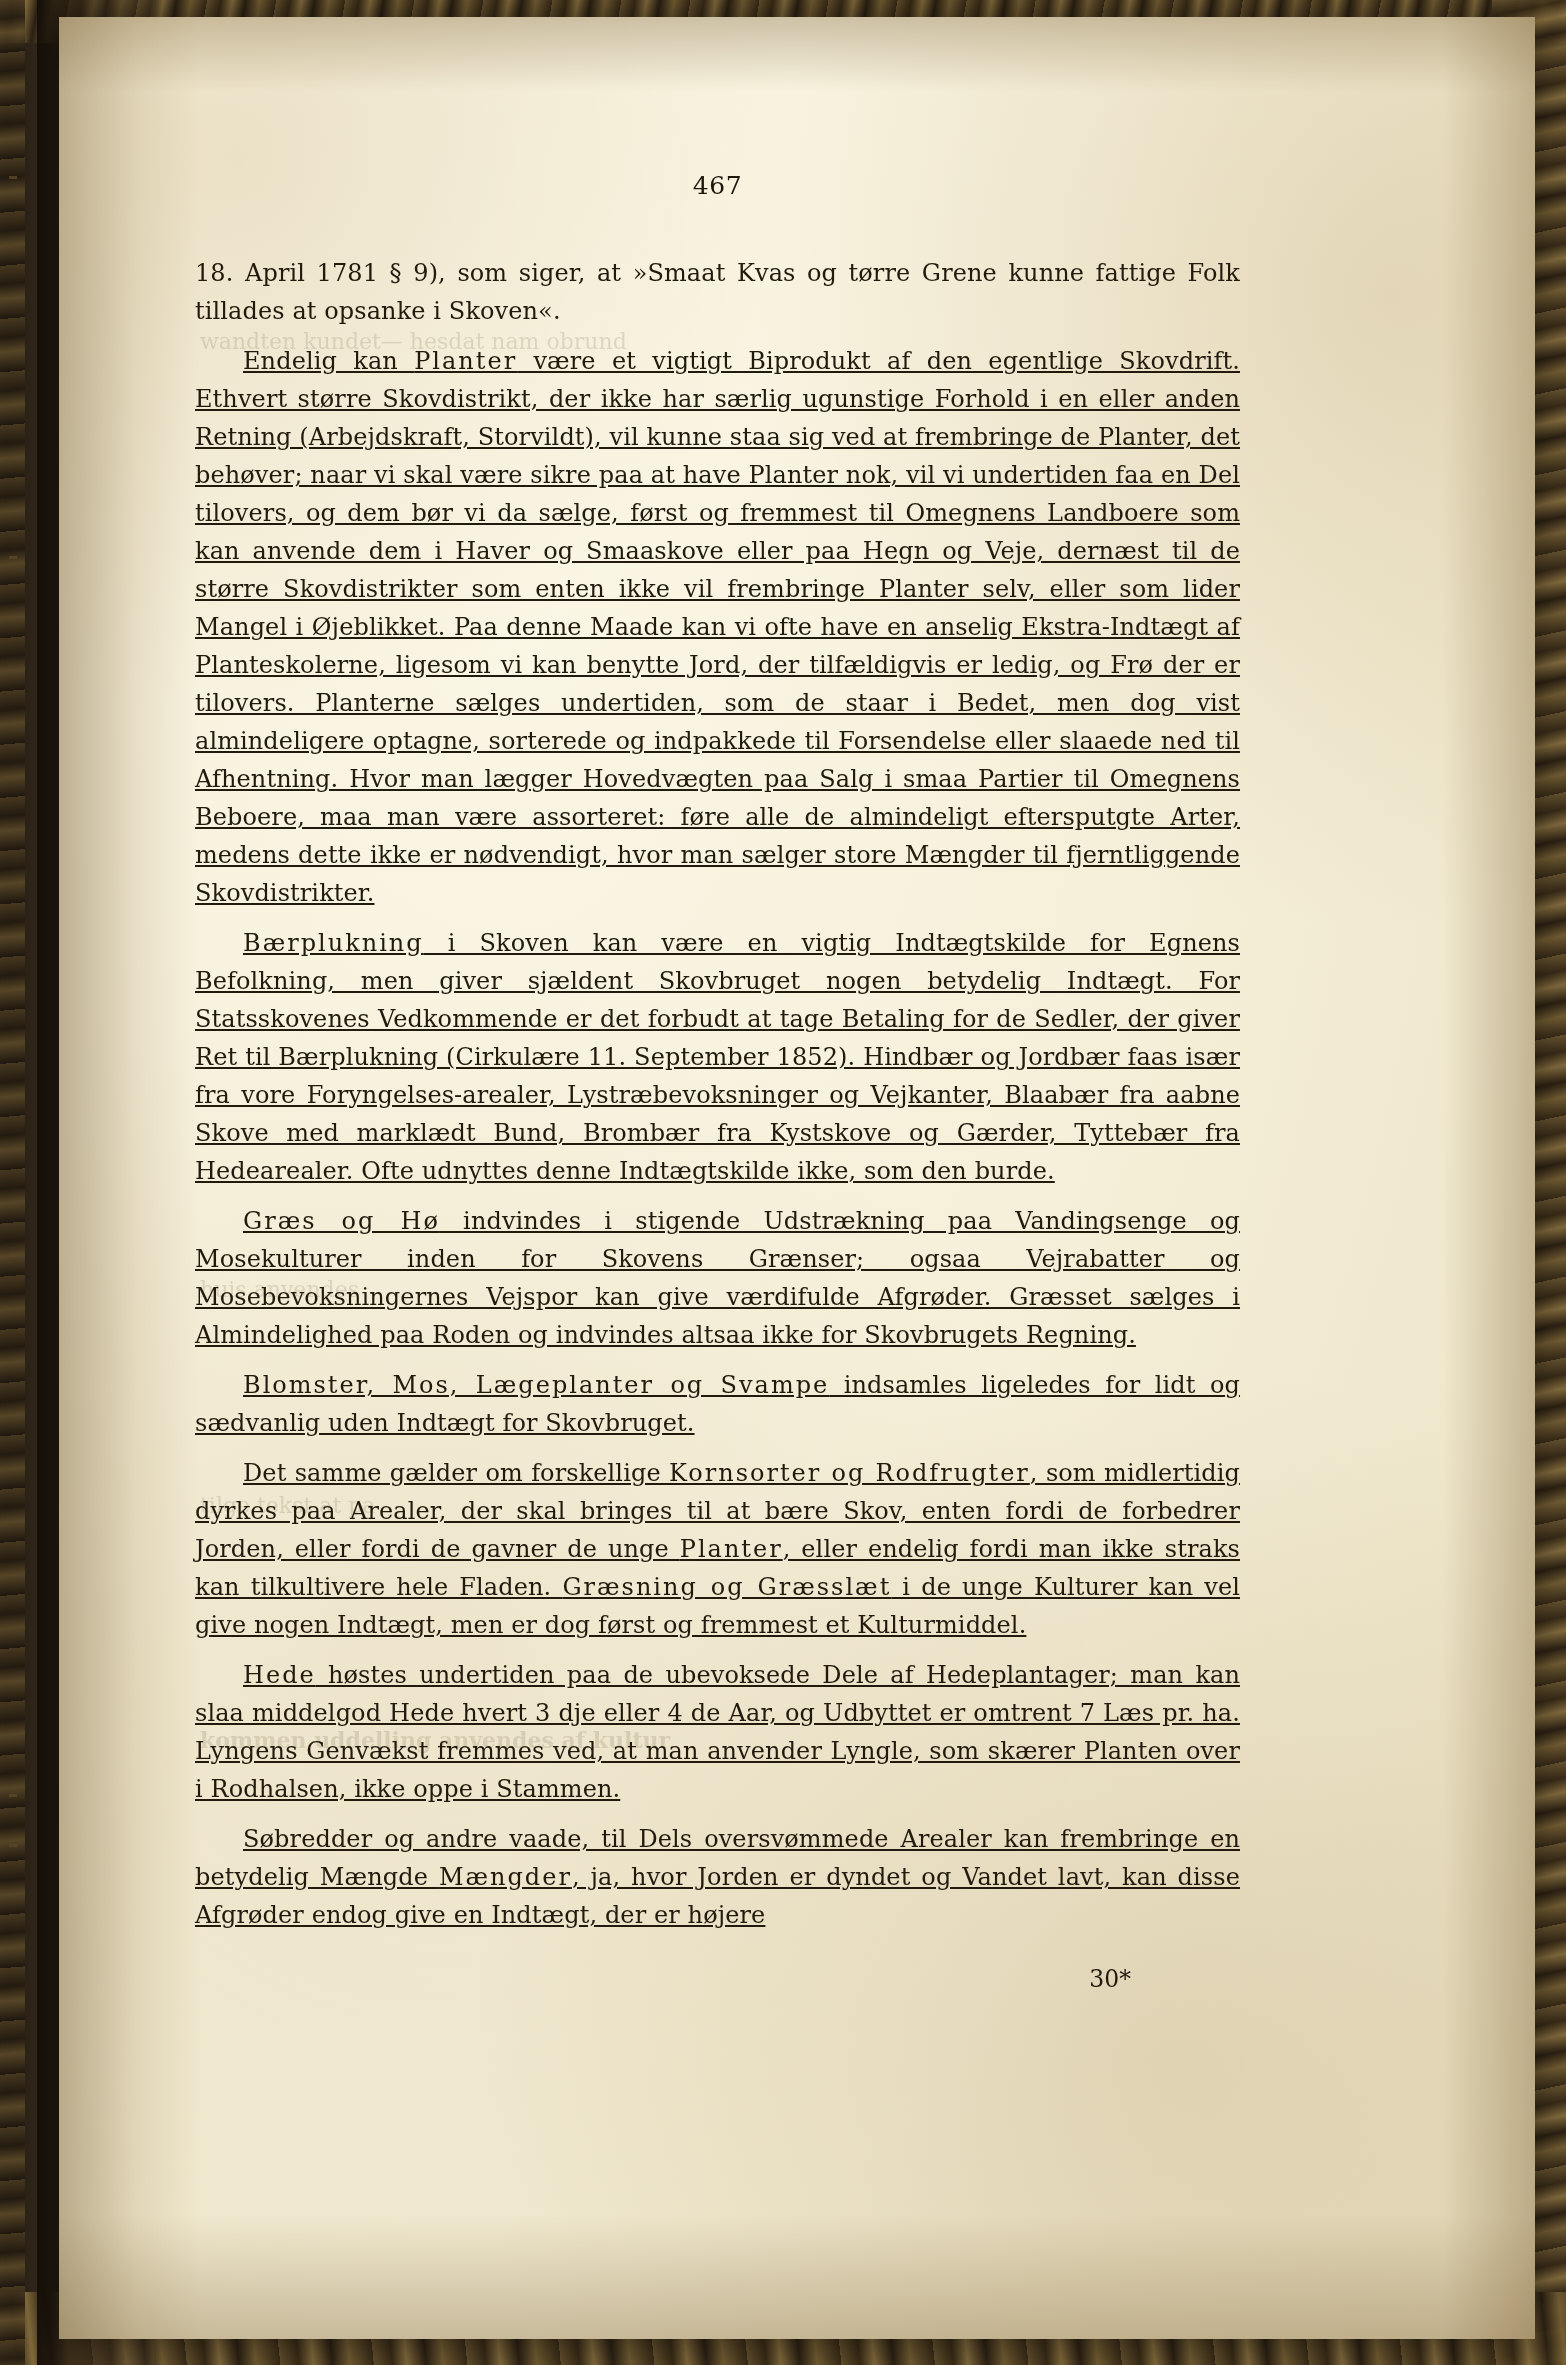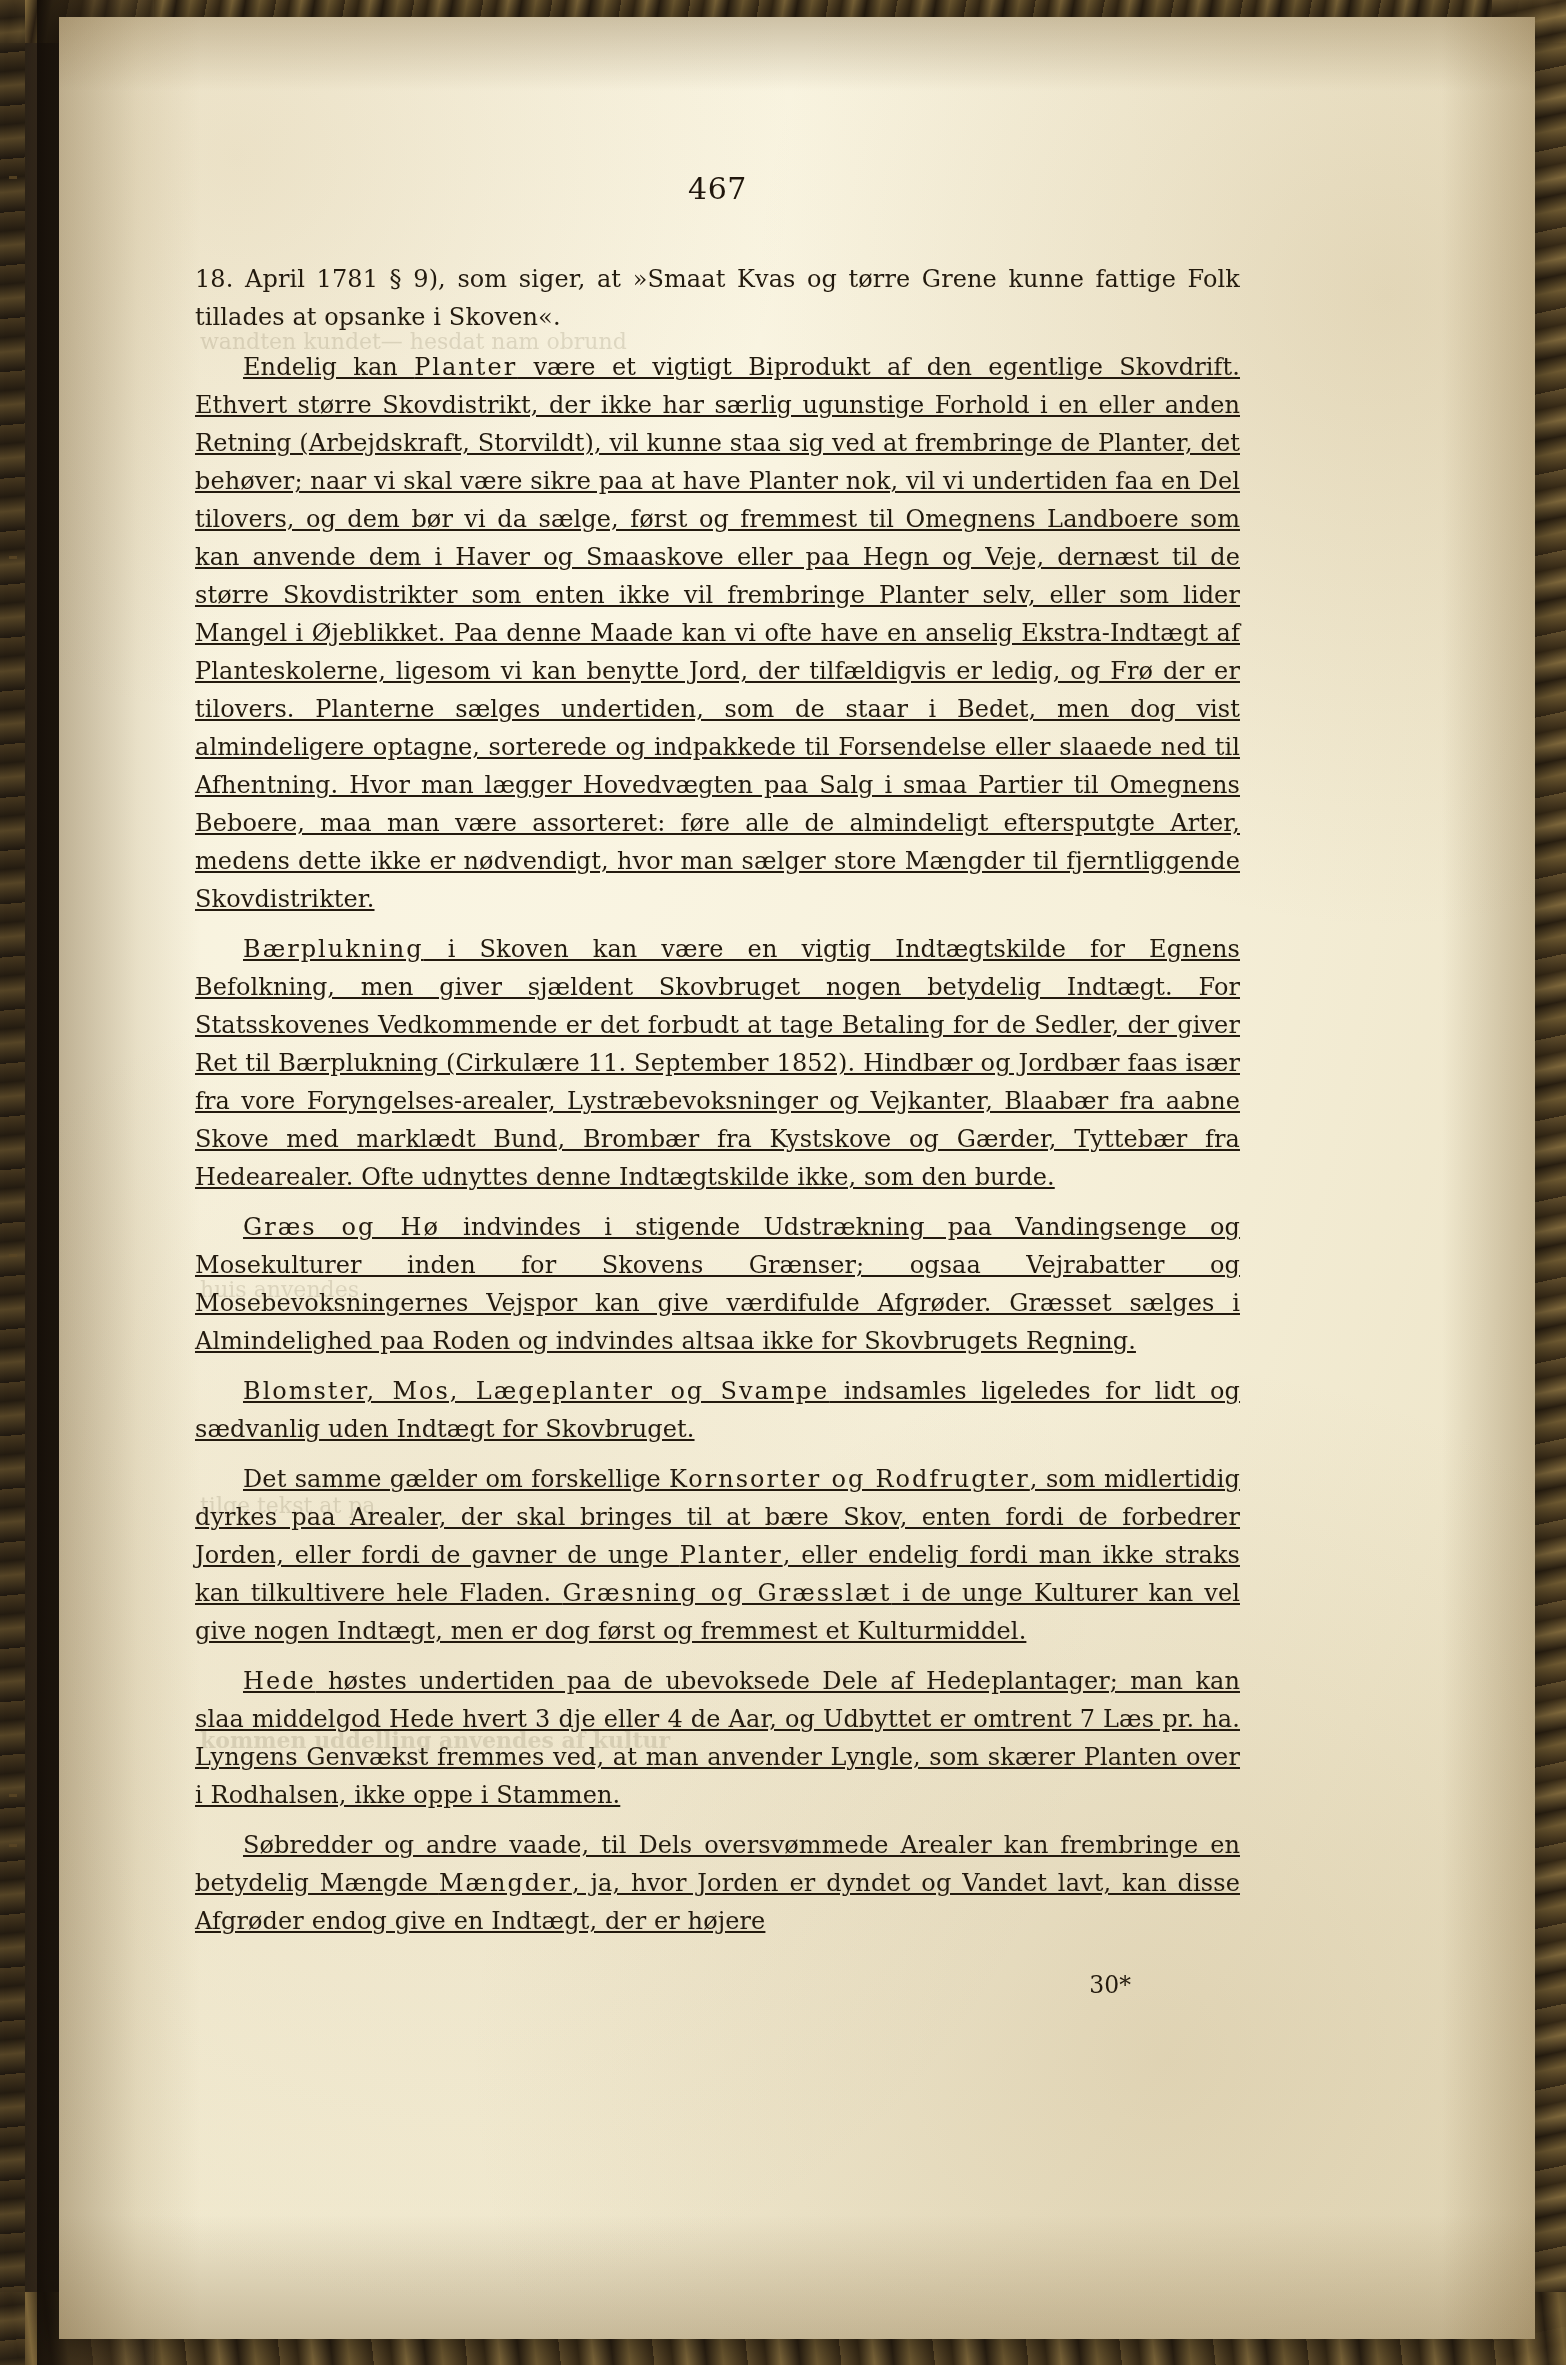--- a/index.html
+++ b/index.html
@@ -123,21 +123,21 @@
   
   .content {
     position: absolute;
     left: 124px;
     top: 154px;
     width: 1069px;
     z-index: 3;
   }
   .folio {
     text-align: center;
-    font-size: 30px;
+    font-size: 25px;
     letter-spacing: 0.6px;
     color: #20160c;
     margin: 0 0 54px 0;
     font-weight: 400;
   }
   p.par {
     margin: 12px;
     font-size: 24px;
     line-height: 38px;
     color: #231a0e;

